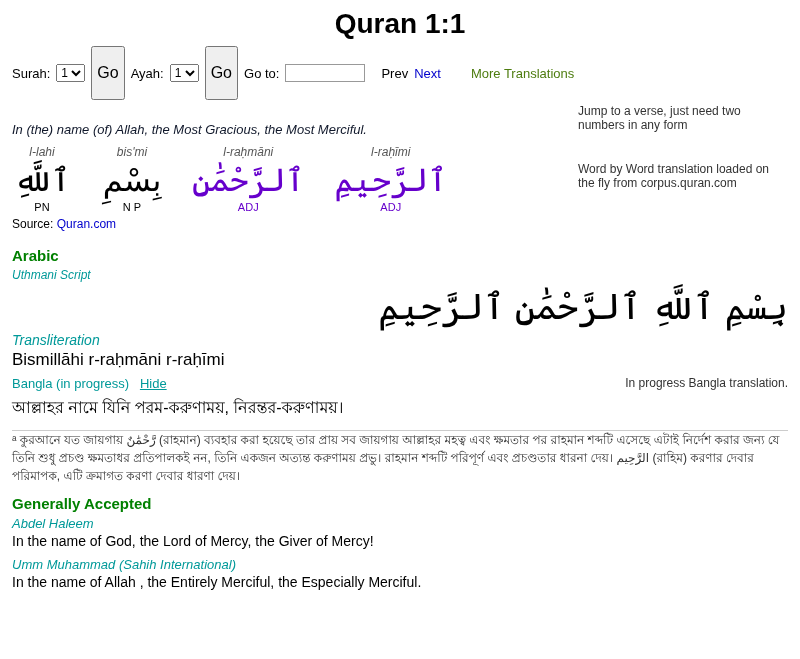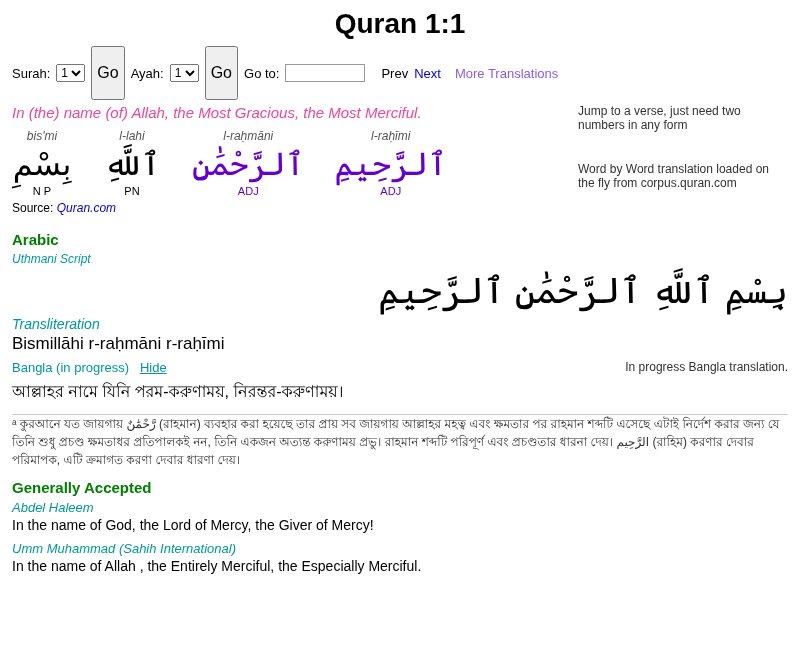--- a/index.html
+++ b/index.html
@@ -4,34 +4,34 @@
   <style>
     * { margin: 0; padding: 0; box-sizing: border-box; }
     body { font-family: Arial, sans-serif; font-size: 14px; color: #000; background: #fff; padding: 8px 12px; }
 
     #page-title { text-align: center; font-size: 28px; font-weight: bold; margin-bottom: 6px; }
 
     .nav-row { display: flex; align-items: center; gap: 6px; font-size: 13px; margin-bottom: 4px; }
     .nav-row select { font-size: 12px; }
     .nav-row button { font-size: 16px; padding: 16px 4px; cursor: pointer; }
     .nav-row input[type="text"] { width: 80px; border: 1px solid #999; font-size: 12px; padding: 1px 3px; }
-    .more-translations { color: #8b5cf6; text-decoration: none; cursor: pointer; margin-left: 8px; }
+    .more-translations { color: #4d7c0f; text-decoration: none; cursor: pointer; margin-left: 24px; }
 
     .annotation-container { position: relative; margin-bottom: 8px; }
 
     .word-row { display: flex; gap: 30px; align-items: flex-start; margin: 8px 0 4px 0; }
     .word-item { display: flex; flex-direction: column; align-items: center; min-width: 60px; }
     .word-trans { font-size: 12px; font-style: italic; color: #555; margin-bottom: 2px; }
     .word-arabic { font-size: 32px; font-family: 'Traditional Arabic', Arial, serif; color: #6600cc; }
     .word-arabic-black { font-size: 32px; font-family: 'Traditional Arabic', Arial, serif; color: #000; }
     .word-pos { font-size: 11px; color: #6600cc; margin-top: 2px; }
     .word-pos-n { font-size: 11px; color: #000; margin-top: 2px; }
 
     .source-line { font-size: 12px; margin-bottom: 8px; }
-    .source-link { color: #00c; text-decoration: none; font-style: italic; }
+    .source-link { color: #00c; text-decoration: none; }
 
     .section-label { color: #008000; font-size: 15px; font-weight: bold; margin: 8px 0 4px 0; }
     .script-label { color: #009999; font-style: italic; font-size: 12px; margin-bottom: 2px; }
 
     .arabic-text { font-family: 'Traditional Arabic', Arial, serif; font-size: 36px; direction: rtl; text-align: right; margin: 4px 0; color: #000; }
     .transliteration-label { color: #009999; font-style: italic; font-size: 14px; margin-top: 4px; margin-bottom: 2px; }
     .transliteration-text { font-size: 17px; color: #000; margin-bottom: 6px; }
 
     .bangla-label { color: #009999; font-size: 13px; margin-bottom: 4px; }
     .bangla-label a { color: #009999; text-decoration: underline; cursor: pointer; }
@@ -65,34 +65,34 @@
   <input type="text" placeholder="" style="">
   <span style="margin-left:4px;"></span>
   <a class="nav-prev">Prev</a>
   <a class="nav-next">Next</a>
   <a class="more-translations">More Translations</a>
 </div>
 
 <div class="annotation-container">
   <div style="display:flex; align-items:flex-start; position:relative;">
     <div style="flex:1;">
-      <div style="margin-bottom:4px; font-size:15px; font-style:italic; color:#ec4899;">
+      <div style="margin-bottom:4px; font-size:13px; font-style:italic; color:#0f172a;margin-top:18px;">
         <span>In (the) name   (of) Allah,   the Most Gracious,   the Most Merciful.</span>
       </div>
       <div class="word-row" id="word-row-container">
 
       <div class="word-item">
+            <div class="word-trans">l-lahi</div>
+            <div class="word-arabic-black">ٱللَّهِ</div>
+            <div class="word-pos-n">PN</div>
+          </div>
+          <div class="word-item">
             <div class="word-trans">bis'mi</div>
             <div class="word-arabic-black">بِسْمِ</div>
             <div class="word-pos-n">N  P</div>
-          </div>
-          <div class="word-item">
-            <div class="word-trans">l-lahi</div>
-            <div class="word-arabic-black">ٱللَّهِ</div>
-            <div class="word-pos-n">PN</div>
           </div>
           <div class="word-item">
             <div class="word-trans">l-raḥmāni</div>
             <div class="word-arabic">ٱلرَّحْمَٰنِ</div>
             <div class="word-pos">ADJ</div>
           </div>
           <div class="word-item">
             <div class="word-trans">l-raḥīmi</div>
             <div class="word-arabic">ٱلرَّحِيمِ</div>
             <div class="word-pos">ADJ</div>

